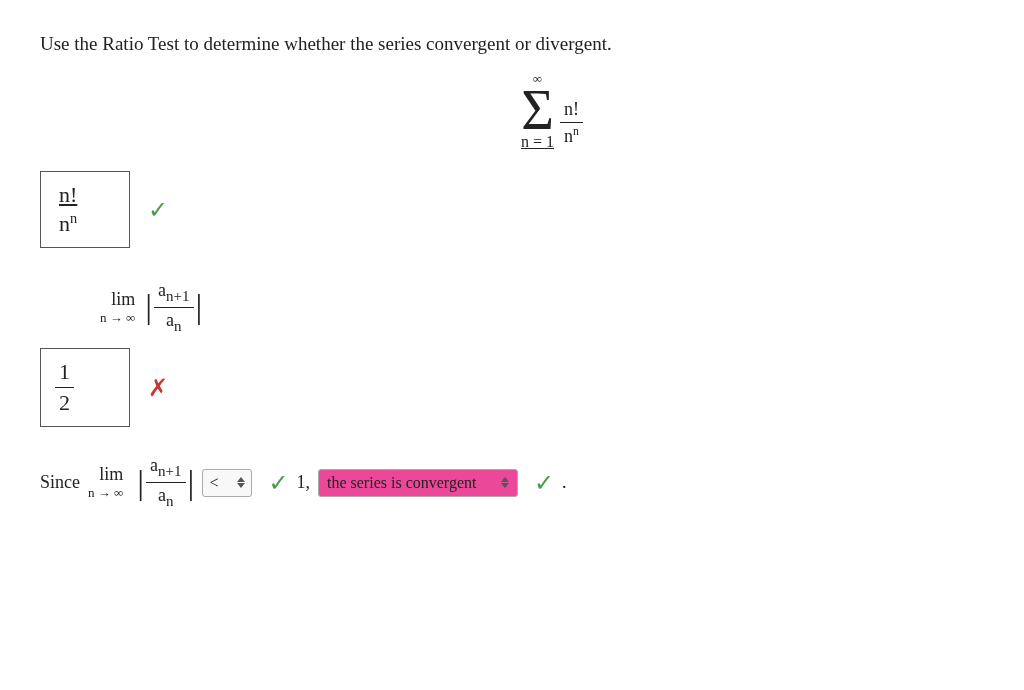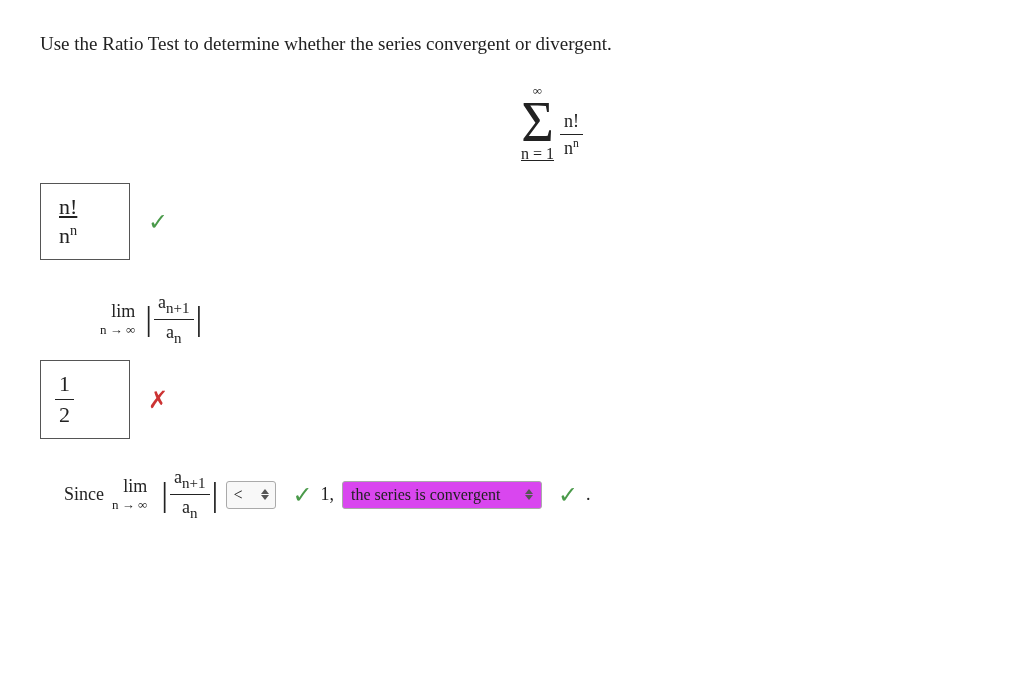--- a/index.html
+++ b/index.html
@@ -8,21 +8,21 @@
       font-family: Georgia, 'Times New Roman', serif;
       font-size: 18px;
       color: #222;
       padding: 30px 40px;
       width: 1024px;
       min-height: 690px;
     }
 
     .question-text {
       font-size: 19px;
-      margin-bottom: 24px;
+      margin-bottom: 12px;
       line-height: 1.5;
     }
 
     .sigma-block {
       display: flex;
       flex-direction: column;
       align-items: center;
       margin-left: 80px;
       margin-bottom: 20px;
     }
@@ -132,21 +132,20 @@
     .since-row {
       display: flex;
       align-items: center;
       gap: 8px;
       margin-top: 20px;
       flex-wrap: wrap;
     }
 
     .since-word {
       font-size: 18px;
-      margin-left: 24px;
     }
 
     .dropdown-select {
       display: inline-flex;
       align-items: center;
       border: 1px solid #aaa;
       border-radius: 3px;
       padding: 4px 6px;
       font-size: 16px;
       background: #f8f8f8;
@@ -182,21 +181,21 @@
       border-top: 5px solid #555;
     }
 
     .dropdown-text-select {
       display: inline-flex;
       align-items: center;
       border: 1px solid #aaa;
       border-radius: 3px;
       padding: 4px 8px;
       font-size: 16px;
-      background: #d946ef;
+      background: #ec4899;
       cursor: pointer;
       gap: 6px;
       vertical-align: middle;
       min-width: 200px;
       justify-content: space-between;
     }
 
     sup {
       font-size: 0.65em;
     }

